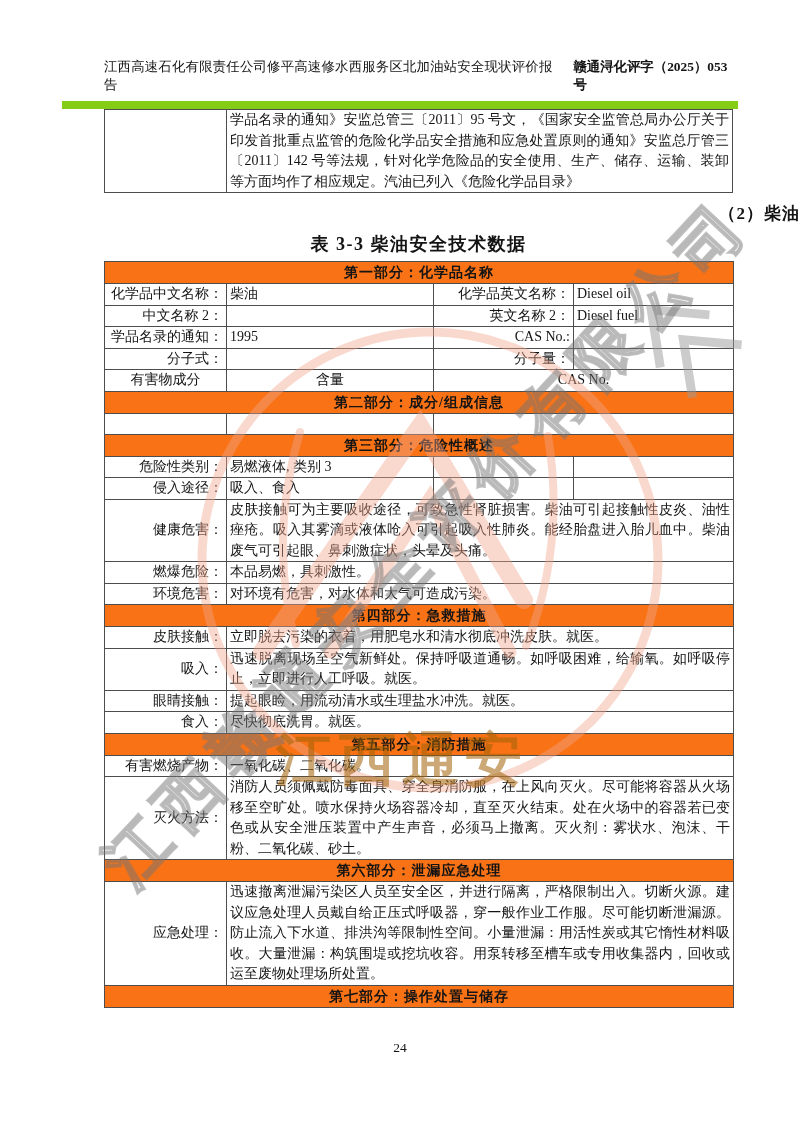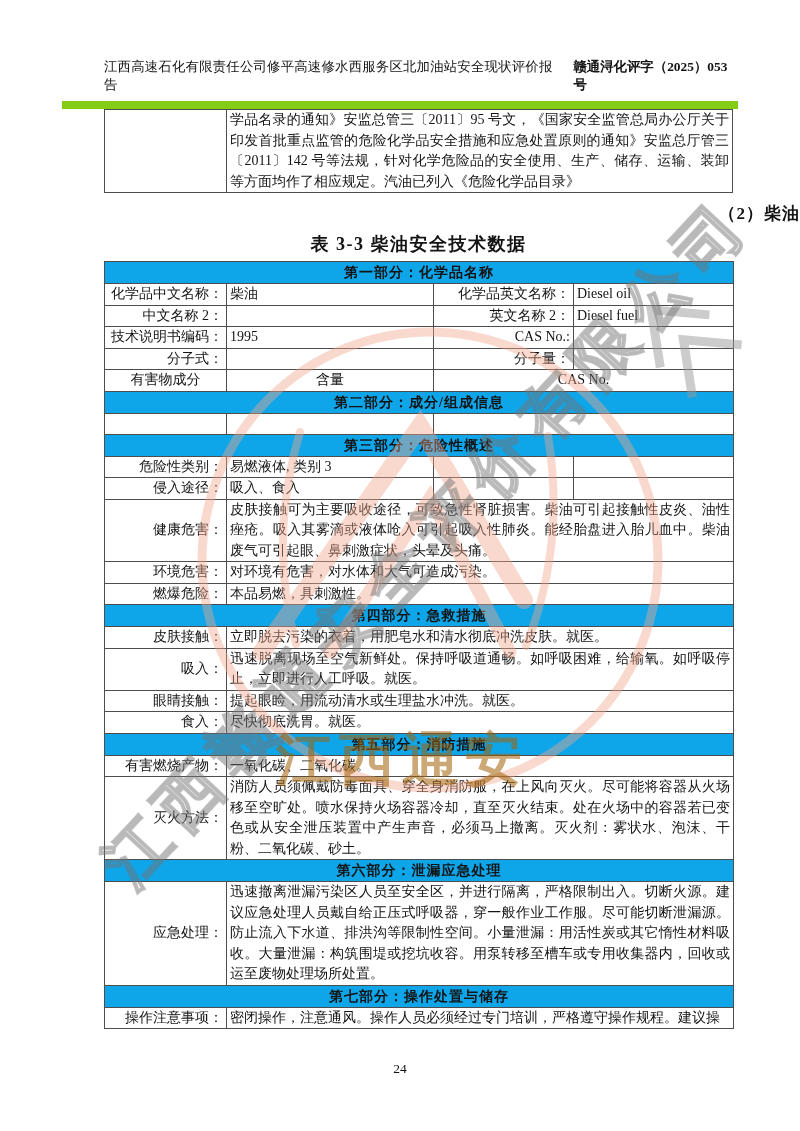--- a/index.html
+++ b/index.html
@@ -21,21 +21,21 @@
   .header .right { font-size:13.4px; font-weight:bold;margin-left:15px; }
   
   table { border-collapse:collapse; table-layout:fixed; width:629px; margin-left:104px; }
   td {
     border:1px solid #4d4d4d;
     font-size:14px; line-height:20.5px;
     padding:0 3px; vertical-align:middle;
     word-break:break-all;
   }
   td.sec {
-    background:#0ea5e9; font-weight:bold; text-align:center;
+    background:#f97316; font-weight:bold; text-align:center;
     letter-spacing:1px; line-height:21px;
   }
   td.lbl { text-align:right; padding-right:3px; }
   td.ctr { text-align:center; }
   td.val { text-align:justify; }
   td.empty { height:21px; }
   
   .frag { margin-top:0; }
   .h2 { margin:9px 0 0 134px; font-size:17px; font-weight:bold; letter-spacing:1px;text-align:right; }
   .caption {
@@ -106,21 +106,21 @@
       <td class="lbl">化学品英文名称：</td>
       <td class="val">Diesel oil</td>
     </tr>
     <tr>
       <td class="lbl">中文名称 2：</td>
       <td class="val empty"></td>
       <td class="lbl">英文名称 2：</td>
       <td class="val">Diesel fuel</td>
     </tr>
     <tr>
-      <td class="lbl">技术说明书编码：</td>
+      <td class="lbl">学品名录的通知：</td>
       <td class="val">1995</td>
       <td class="lbl">CAS No.:</td>
       <td class="val empty"></td>
     </tr>
     <tr>
       <td class="lbl">分子式：</td>
       <td class="val empty"></td>
       <td class="lbl">分子量：</td>
       <td class="val empty"></td>
     </tr>
@@ -152,27 +152,27 @@
       <td class="lbl">侵入途径：</td>
       <td class="val">吸入、食入</td>
       <td class="empty"></td>
       <td class="empty"></td>
     </tr>
     <tr>
       <td class="lbl">健康危害：</td>
       <td class="val" colspan="3">皮肤接触可为主要吸收途径，可致急性肾脏损害。柴油可引起接触性皮炎、油性痤疮。吸入其雾滴或液体呛入可引起吸入性肺炎。能经胎盘进入胎儿血中。柴油废气可引起眼、鼻刺激症状，头晕及头痛。</td>
     </tr>
     <tr>
+      <td class="lbl">燃爆危险：</td>
+      <td class="val" colspan="3">本品易燃，具刺激性。</td>
+    </tr>
+    <tr>
       <td class="lbl">环境危害：</td>
       <td class="val" colspan="3">对环境有危害，对水体和大气可造成污染。</td>
     </tr>
-    <tr>
-      <td class="lbl">燃爆危险：</td>
-      <td class="val" colspan="3">本品易燃，具刺激性。</td>
-    </tr>
 
     <tr>
       <td class="sec" colspan="4">第四部分：急救措施</td>
     </tr>
     <tr>
       <td class="lbl">皮肤接触：</td>
       <td class="val" colspan="3">立即脱去污染的衣着，用肥皂水和清水彻底冲洗皮肤。就医。</td>
     </tr>
     <tr>
       <td class="lbl">吸入：</td>
@@ -202,24 +202,20 @@
     <tr>
       <td class="sec" colspan="4">第六部分：泄漏应急处理</td>
     </tr>
     <tr>
       <td class="lbl">应急处理：</td>
       <td class="val" colspan="3">迅速撤离泄漏污染区人员至安全区，并进行隔离，严格限制出入。切断火源。建议应急处理人员戴自给正压式呼吸器，穿一般作业工作服。尽可能切断泄漏源。防止流入下水道、排洪沟等限制性空间。小量泄漏：用活性炭或其它惰性材料吸收。大量泄漏：构筑围堤或挖坑收容。用泵转移至槽车或专用收集器内，回收或运至废物处理场所处置。</td>
     </tr>
 
     <tr>
       <td class="sec" colspan="4">第七部分：操作处置与储存</td>
-    </tr>
-    <tr>
-      <td class="lbl">操作注意事项：</td>
-      <td class="val" colspan="3">密闭操作，注意通风。操作人员必须经过专门培训，严格遵守操作规程。建议操</td>
     </tr>
   </tbody>
     </table>
 
   <div class="pagenum">24</div>
 
   <div class="wm">
     <svg class="wm-svg" width="800" height="1131" viewBox="0 0 800 1131">
       <g stroke="#f2a58c" fill="none" opacity="0.42" stroke-linecap="round">
         <circle cx="430" cy="560" r="228" stroke-width="9"></circle>

